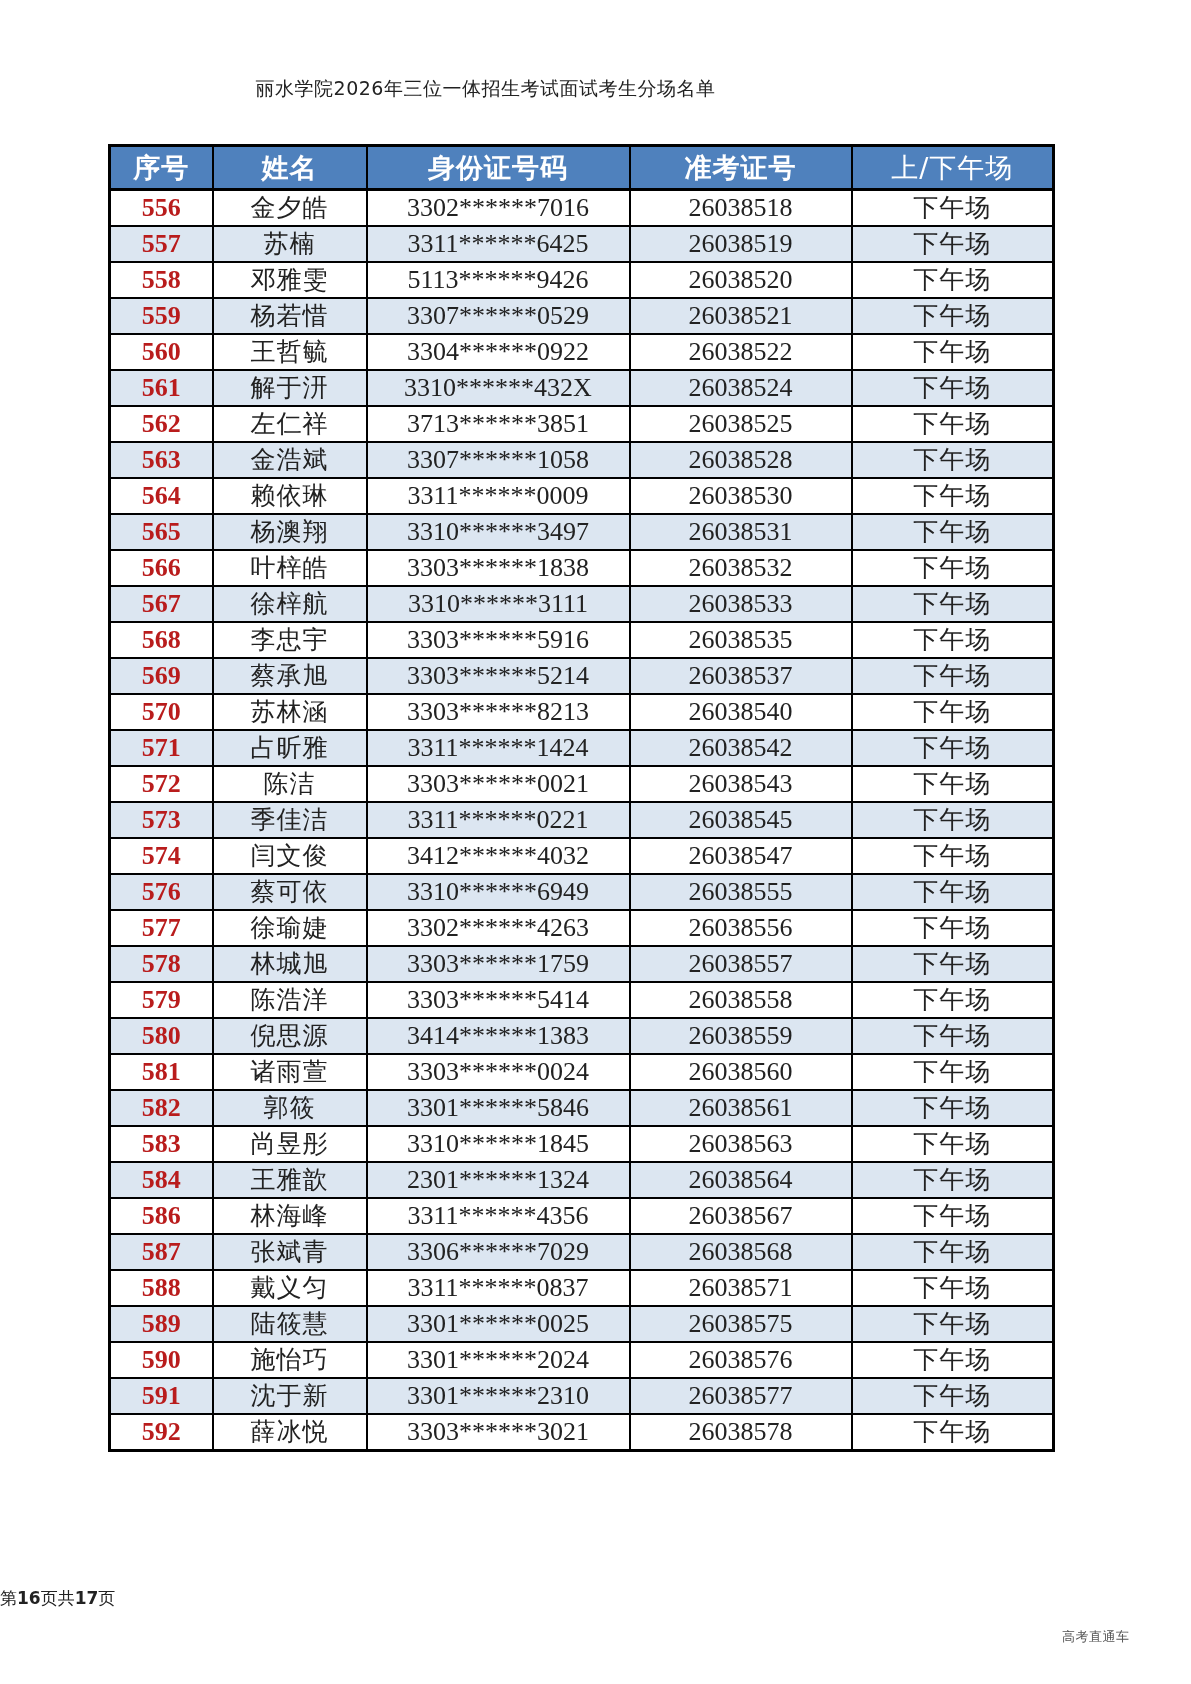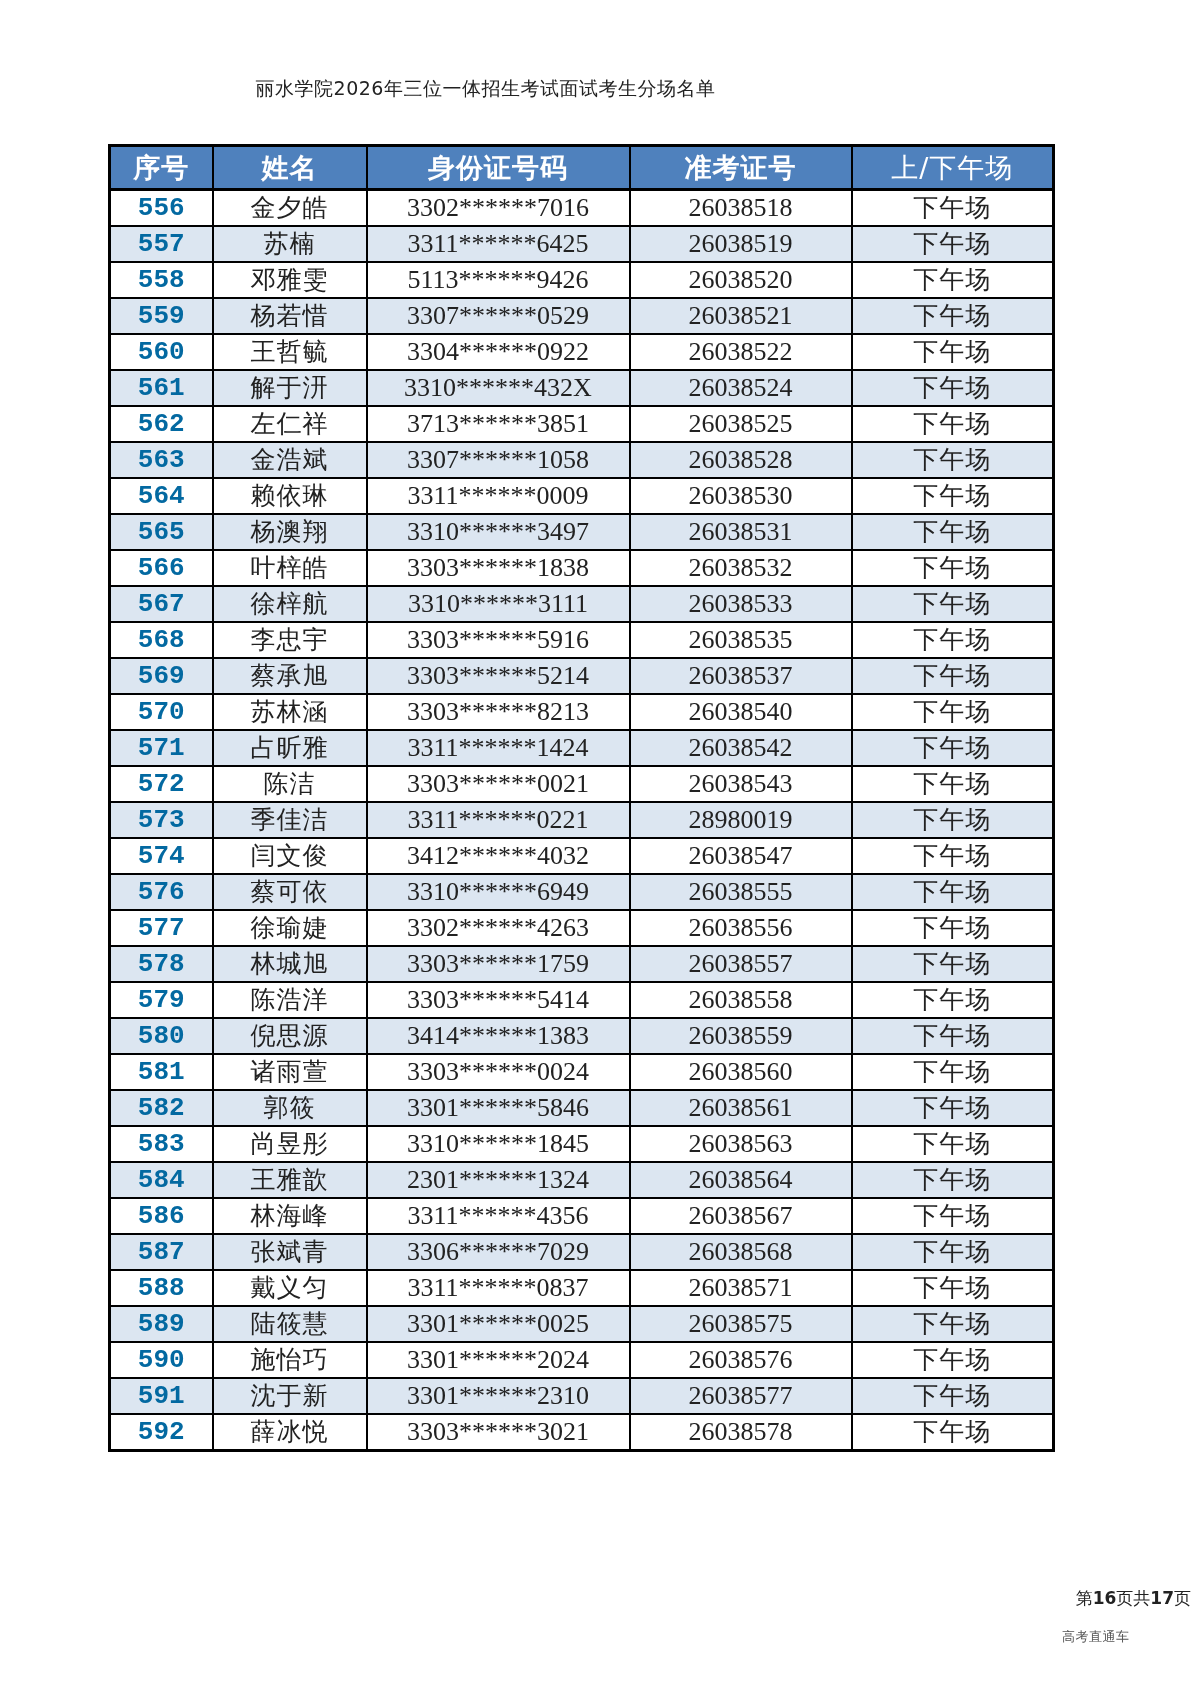--- a/index.html
+++ b/index.html
@@ -75,24 +75,24 @@
       white-space: nowrap;
       overflow: hidden;
     }
     table.roster tbody tr:nth-child(even) td {
       background: #dce6f1;
     }
     table.roster tbody tr:nth-child(odd) td {
       background: #ffffff;
     }
     td.cell-seq {
-      font-family: Liberation Mono, monospace;
+      font-family: Liberation Serif, serif;
       font-weight: bold;
       font-size: 26px !important;
-      color: #0369a1;
+      color: #b91c1c;
     }
     td.cell-name {
       font-family: "DejaVu Serif", serif;
       color: #222;
       letter-spacing: 1px;
     }
     td.cell-id, td.cell-exam {
       font-family: "Liberation Serif", serif;
       font-size: 26px !important;
       color: #222;
@@ -100,21 +100,21 @@
     td.cell-session {
       font-family: Liberation Serif, serif;
       color: #222;
       letter-spacing: 1px;
     }
     .page-footer {
       position: absolute;
       top: 1587px;
       left: 0;
       width: 1191px;
-      text-align: right;
+      text-align: left;
       font-size: 17px;
       color: #222;
       font-family: "DejaVu Sans", sans-serif;
     }
     .page-footer b {
       font-weight: bold;
     }
     .watermark {
       position: absolute;
       top: 1628px;
@@ -265,21 +265,21 @@
           <td class="cell-seq">572</td>
           <td class="cell-name">陈洁</td>
           <td class="cell-id">3303******0021</td>
           <td class="cell-exam">26038543</td>
           <td class="cell-session">下午场</td>
         </tr>
         <tr>
           <td class="cell-seq">573</td>
           <td class="cell-name">季佳洁</td>
           <td class="cell-id">3311******0221</td>
-          <td class="cell-exam">28980019</td>
+          <td class="cell-exam">26038545</td>
           <td class="cell-session">下午场</td>
         </tr>
         <tr>
           <td class="cell-seq">574</td>
           <td class="cell-name">闫文俊</td>
           <td class="cell-id">3412******4032</td>
           <td class="cell-exam">26038547</td>
           <td class="cell-session">下午场</td>
         </tr>
         <tr>

